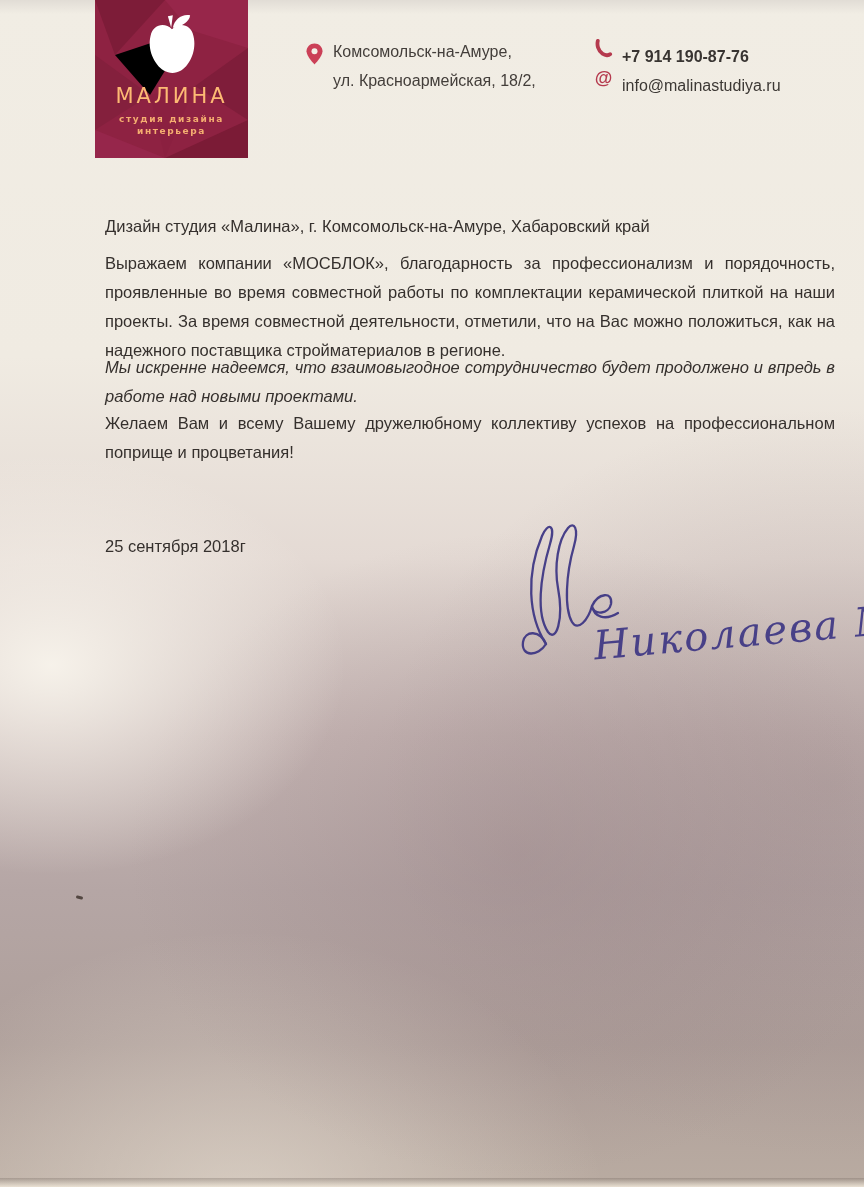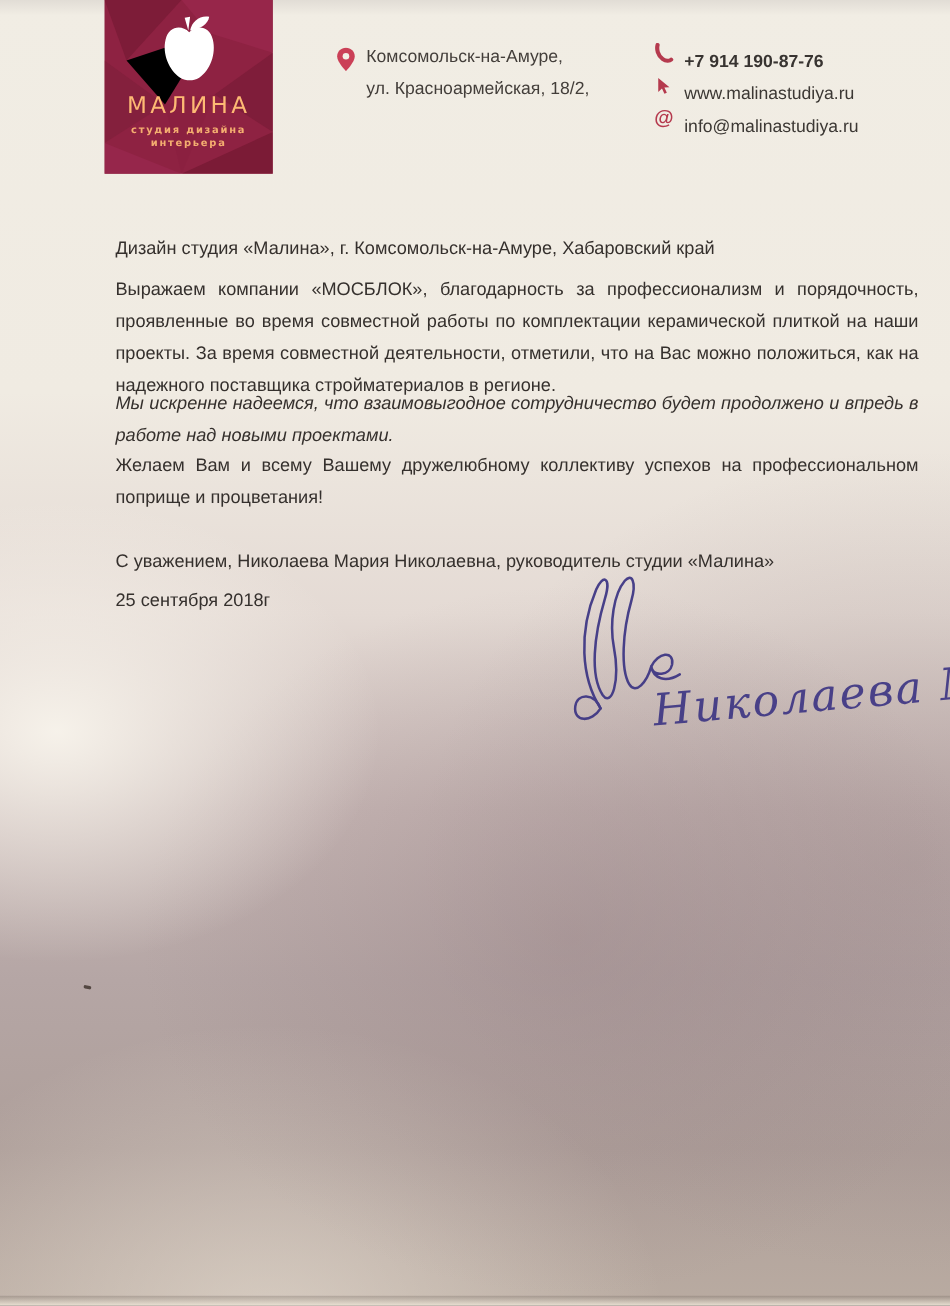--- a/index.html
+++ b/index.html
@@ -113,39 +113,30 @@
     <div class="row">
       <span class="cicon">
         <svg viewBox="0 0 20 20" width="19" height="19">
           <path d="M4,2 C3,6 4,12 9,15.5 C12,17.6 15.5,17.5 17,16" fill="none" stroke="#b53a4e" stroke-width="4" stroke-linecap="round"></path>
         </svg>
       </span>
       <span class="val">+7 914 190-87-76</span>
     </div>
     <div class="row">
       <span class="cicon">
-        <svg viewBox="0 0 20 20" width="17" height="17">
-          <path d="M4,1 L4,16 L8,12.2 L10.6,18 L13.2,16.8 L10.6,11.2 L16,11 Z" fill="#b53a4e"></path>
-        </svg>
-      </span>
-      <span class="val">www.malinastudiya.ru</span>
-    </div>
-    <div class="row">
-      <span class="cicon">
           <span class="at-glyph">@</span>
         </span>
       <span class="val">info@malinastudiya.ru</span>
     </div>
   </div>
 
   <div class="txtblock just p1">Выражаем компании «МОСБЛОК», благодарность за профессионализм и порядочность, проявленные во время совместной работы по комплектации керамической плиткой на наши проекты. За время совместной деятельности, отметили, что на Вас можно положиться, как на надежного поставщика стройматериалов в регионе.</div>
   <div class="txtblock heading">Дизайн студия «Малина», г. Комсомольск-на-Амуре, Хабаровский край</div>
   <div class="txtblock just p2">Мы искренне надеемся, что взаимовыгодное сотрудничество будет продолжено и впредь в работе над новыми проектами.</div>
   <div class="txtblock just p3">Желаем Вам и всему Вашему дружелюбному коллективу успехов на профессиональном поприще и процветания!</div>
-  <div class="txtblock closing">С уважением, Николаева Мария Николаевна, руководитель студии «Малина»</div>
   <div class="txtblock date">25 сентября 2018г</div>
 
   <div class="signature">
     <svg viewBox="0 0 378 165">
       <g stroke="#3b3483" stroke-width="2.3" fill="none" stroke-linecap="round" stroke-linejoin="round" opacity="0.92">
         <path d="M60,128 C42,100 40,58 56,20 C62,6 70,8 64,28 C54,62 50,98 62,116 C70,127 78,104 72,72 C68,50 72,24 82,12 C88,5 93,12 88,30 C80,58 78,92 86,106 C92,116 102,104 106,90"></path>
         <path d="M60,128 C52,141 35,141 37,126 C39,114 54,114 60,128"></path>
         <path d="M106,90 C112,77 127,75 125,88 C123,98 108,100 106,90 C108,101 119,105 132,97"></path>
       </g>
       <text x="108" y="132" font-family="DejaVu Serif, serif" font-style="italic" font-size="40" letter-spacing="2" fill="#3b3483" opacity="0.9" transform="rotate(-5 240 125)">Николаева МН</text>

